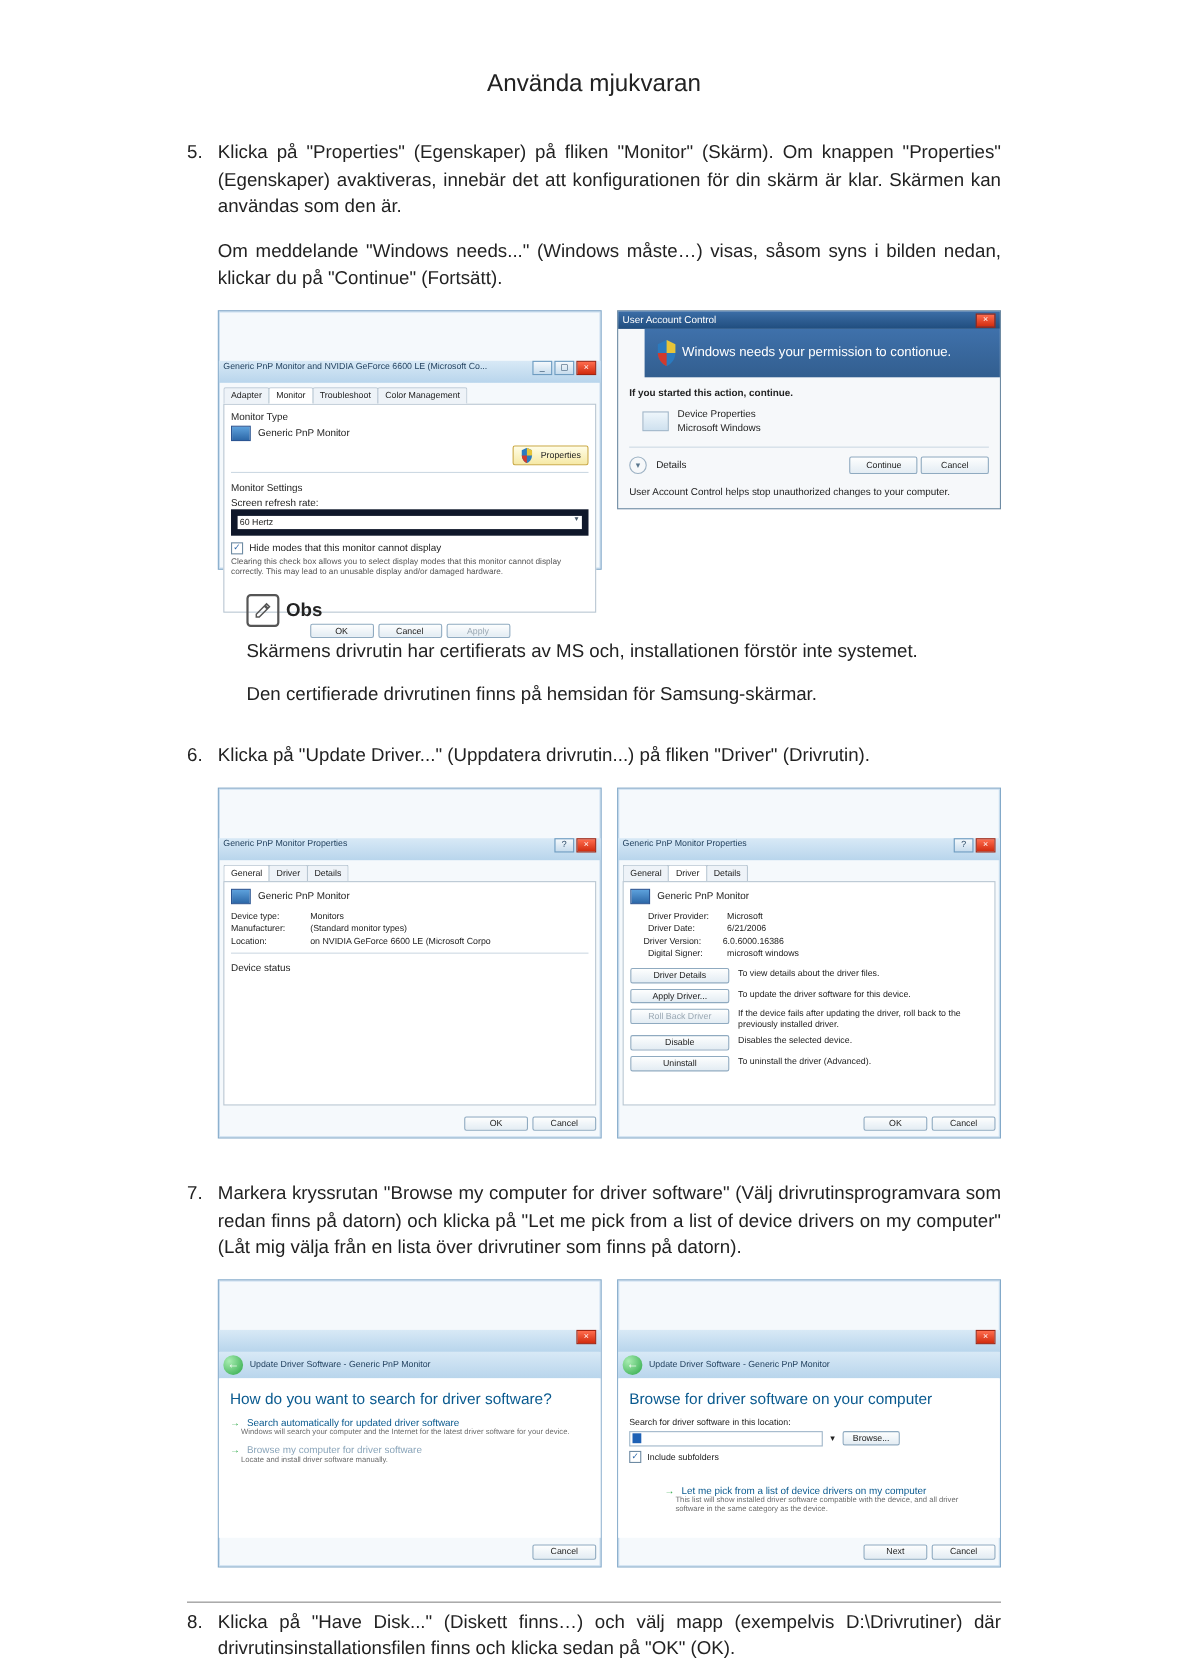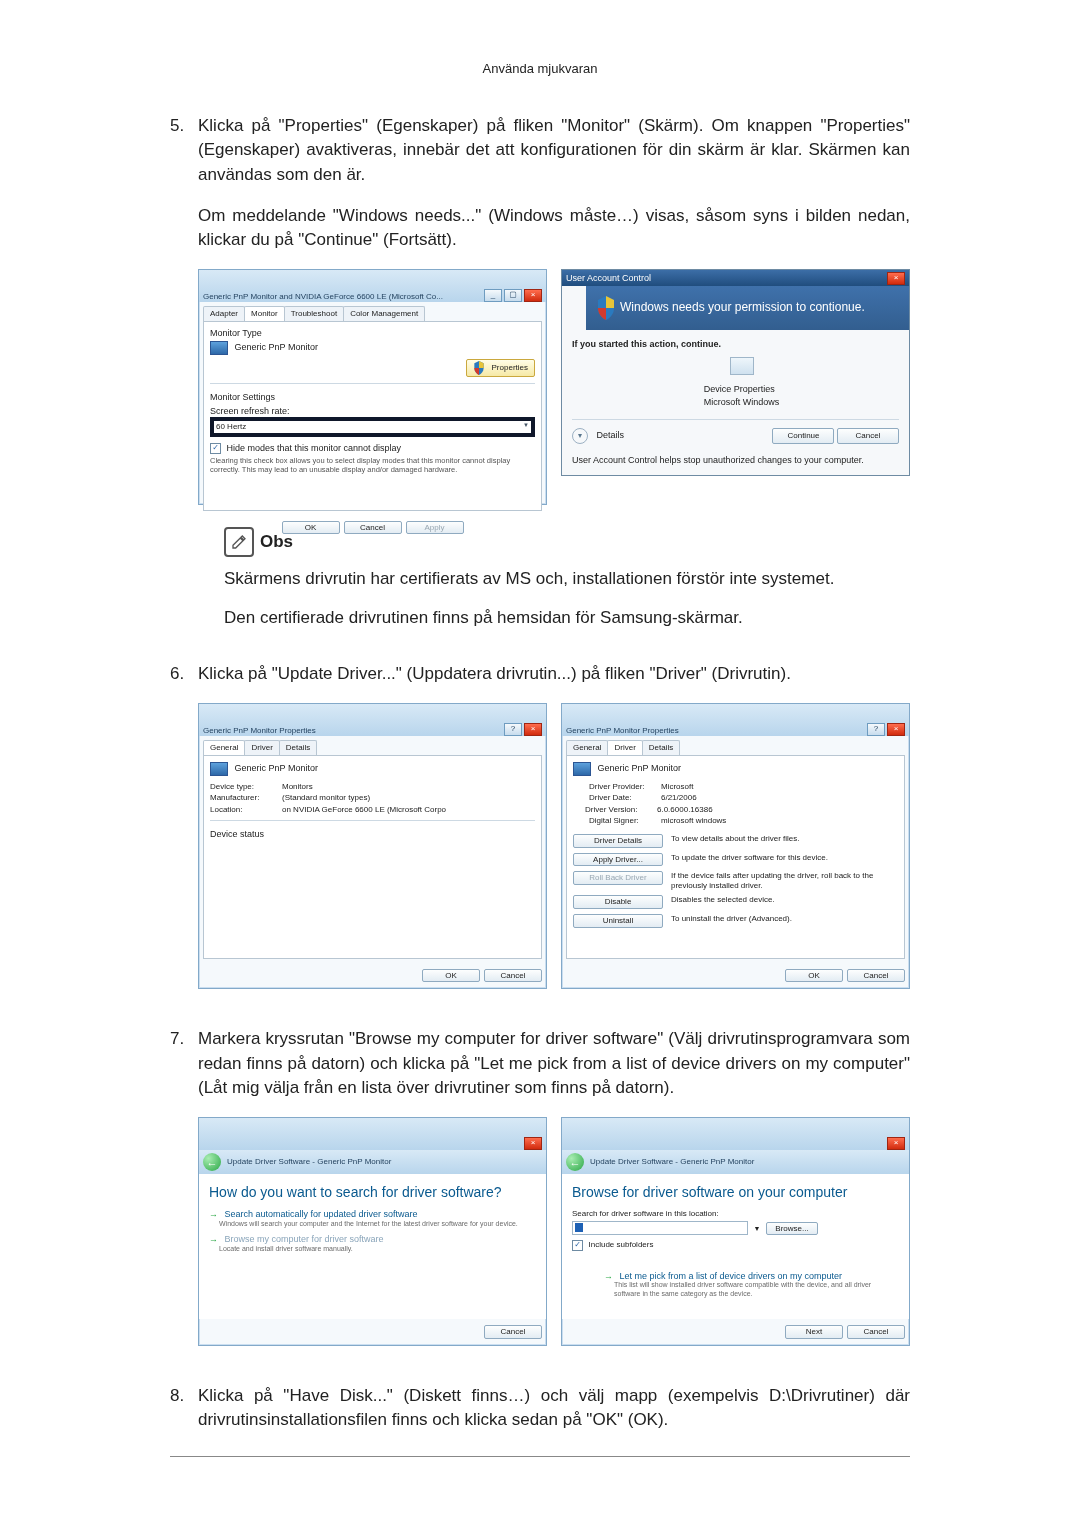--- a/index.html
+++ b/index.html
@@ -14,21 +14,21 @@
     padding: 60px 170px 40px 170px;
     box-sizing: border-box;
     font-family: Arial, Helvetica, sans-serif;
     color: #222;
     font-size: 17px;
     line-height: 1.45;
     position: relative;
   }
   .page-header {
     text-align: center;
-    font-size: 13px;
+    font-size: 22px;
     margin-bottom: 35px;
   }
   ol.steps {
     list-style: none;
     margin: 0;
     padding: 0;
   }
   ol.steps > li {
     display: flex;
     margin-bottom: 18px;
@@ -59,27 +59,28 @@
   .win {
     border: 1px solid #83a9c9;
     background: #f5f9fc;
     font-size: 9px;
     color: #222;
     line-height: 1.2;
     box-shadow: 0 0 0 1px #cadef0 inset;
   }
   .glass-title {
     display: flex;
-    align-items: flex-end;
+    align-items: flex-start;
     justify-content: space-between;
-    height: 32px;
+    height: 20px;
     padding: 0 4px;
     background: linear-gradient(#d8e9f6, #b8d5ec);
     font-size: 8px;
     color: #254461;
+    margin-top: 45px;
   }
   .glass-title .title-ctrls {
     display: flex;
     gap: 2px;
   }
   .title-btn {
     width: 16px;
     height: 11px;
     background: linear-gradient(#f5f9fc, #c7dced);
     border: 1px solid #6e9cc0;
@@ -133,21 +134,21 @@
     gap: 4px;
     padding: 6px 4px;
   }
   .btn-row.center { justify-content: center; }
   .fieldset-line {
     border-top: 1px solid #cdd9e3;
     margin: 6px 0 4px 0;
     padding-top: 4px;
   }
   .select {
-    border: 4px solid #0f172a;
+    border: 6px solid #0f172a;
     background: #fff;
     padding: 1px 2px;
     font-size: 8px;
     display: flex;
     justify-content: space-between;
   }
   .select .chev { font-size: 6px; color:#456; }
   .checkbox {
     display: inline-block;
     width: 9px; height: 9px;
@@ -366,21 +367,21 @@
                 <svg viewBox="0 0 10 12">
                     <path d="M5 0 L9 2 V6 C9 9 7 11 5 12 C3 11 1 9 1 6 V2 Z" fill="#2a7abf"></path>
                     <path d="M5 0 L9 2 V6 L5 6 Z" fill="#e7c438"></path>
                     <path d="M5 6 L5 12 C3 11 1 9 1 6 Z" fill="#d13a2d"></path>
                   </svg>
               </span>
               <span style="font-size:12px;">Windows needs your permission to contionue.</span>
             </div>
             <div class="uac-body">
               <div style="font-weight:bold;margin-bottom:6px;">If you started this action, continue.</div>
-              <div style="display:flex;align-items:center;gap:8px;margin:4px 0 10px 12px;flex-direction:column;">
+              <div style="display:flex;align-items:center;gap:8px;margin:4px 0 10px 12px;">
                 <span style="width:22px;height:16px;border:1px solid #9fb6c9;background:linear-gradient(#eef6fb,#cfe1ef);display:inline-block;"></span>
                 <span>
                   <div>Device Properties</div>
                   <div>Microsoft Windows</div>
                 </span>
               </div>
               <div style="border-top:1px solid #cdd9e3;padding-top:8px;display:flex;align-items:center;justify-content:space-between;">
                 <span>
                   <span class="chevron-circle">▾</span>
                   <span>Details</span>

